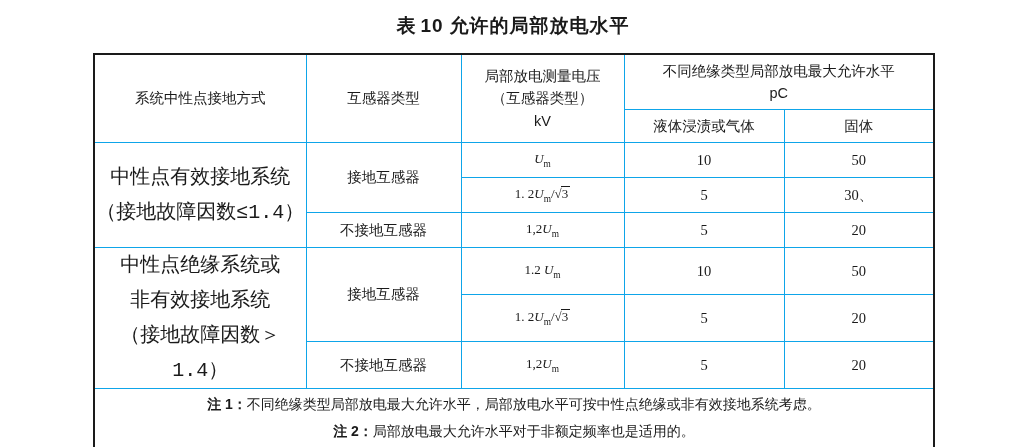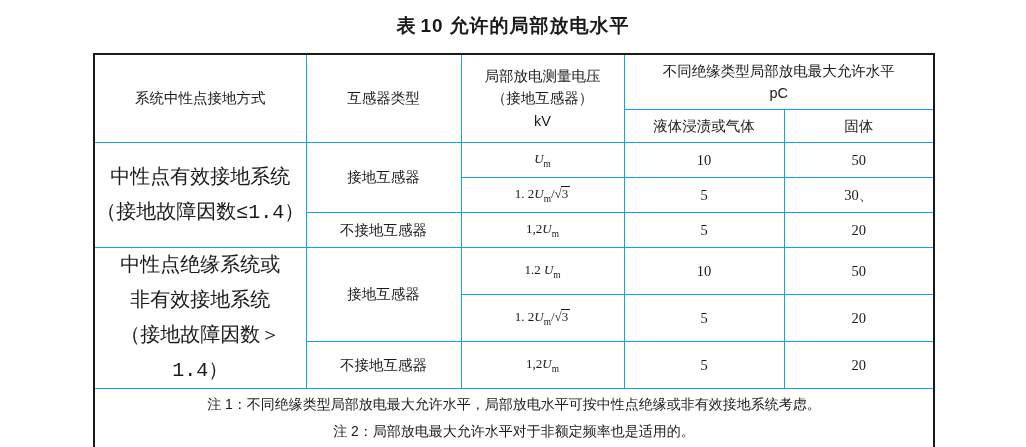--- a/index.html
+++ b/index.html
@@ -86,21 +86,21 @@
   }
   .notes td {
     text-align: left;
     padding: 9px 14px 6px 28px;
     font-family: "Liberation Sans", "DejaVu Sans", sans-serif;
     font-size: 14px;
     line-height: 1.9;
     height: 58px;
   }
   .note-line { white-space: nowrap; }
-  .note-label { font-weight: normal; }
+  .note-label { font-weight: bold; }
   var { font-style: italic; font-family: "Liberation Serif","DejaVu Serif",serif; }
   sub { font-size: 0.72em; }
   .sqrtwrap {
     display: inline-block;
   }
   .sqrt {
     display: inline-block;
     border-top: 1px solid #1a1a1a;
     padding: 0 2px 0 1px;
     margin-left: -1px;
@@ -125,21 +125,21 @@
         <col style="width:163px">
         <col style="width:160px">
         <col style="width:150px">
       </colgroup>
       <thead>
         <tr>
           <th class="hdr" rowspan="2">系统中性点接地方式</th>
           <th class="hdr" rowspan="2">互感器类型</th>
           <th class="hdr" rowspan="2">
             <span class="hdr-multi-line">局部放电测量电压</span>
-            <span class="hdr-multi-line">（接地互感器）</span>
+            <span class="hdr-multi-line">（互感器类型）</span>
             <span class="hdr-multi-line">kV</span>
           </th>
           <th class="hdr" colspan="2" style="height:54px;">
             <span class="hdr-multi-line">不同绝缘类型局部放电最大允许水平</span>
             <span class="hdr-multi-line">pC</span>
           </th>
         </tr>
         <tr>
           <th class="hdr-sub">液体浸渍或气体</th>
           <th class="hdr-sub">固体</th>

